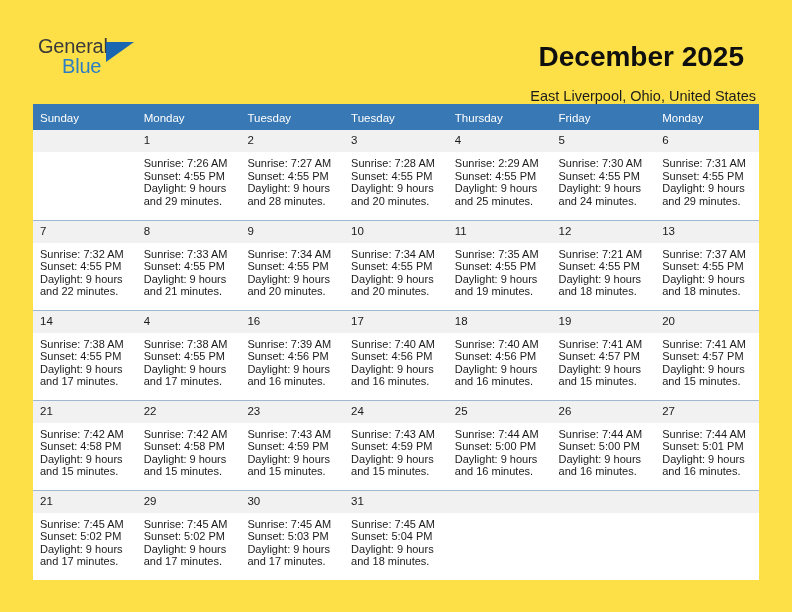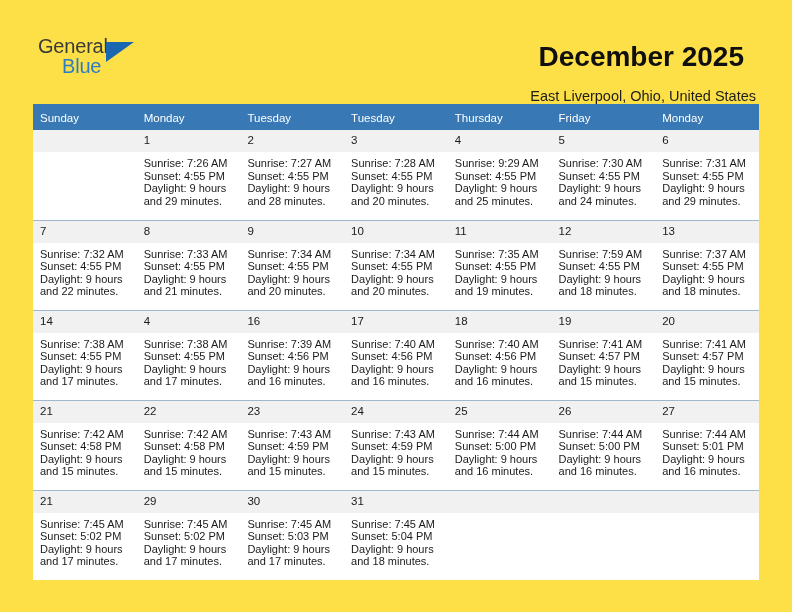--- a/index.html
+++ b/index.html
@@ -200,21 +200,21 @@
             <div class="details">
               <div>Sunrise: 7:28 AM</div>
               <div>Sunset: 4:55 PM</div>
               <div>Daylight: 9 hours</div>
               <div>and 20 minutes.</div>
             </div>
           </td>
           <td>
             <div class="daynum">4</div>
             <div class="details">
-              <div>Sunrise: 9:29 AM</div>
+              <div>Sunrise: 2:29 AM</div>
               <div>Sunset: 4:55 PM</div>
               <div>Daylight: 9 hours</div>
               <div>and 25 minutes.</div>
             </div>
           </td>
           <td>
             <div class="daynum">5</div>
             <div class="details">
               <div>Sunrise: 7:30 AM</div>
               <div>Sunset: 4:55 PM</div>
@@ -274,21 +274,21 @@
             <div class="details">
               <div>Sunrise: 7:35 AM</div>
               <div>Sunset: 4:55 PM</div>
               <div>Daylight: 9 hours</div>
               <div>and 19 minutes.</div>
             </div>
           </td>
           <td>
             <div class="daynum">12</div>
             <div class="details">
-              <div>Sunrise: 7:59 AM</div>
+              <div>Sunrise: 7:21 AM</div>
               <div>Sunset: 4:55 PM</div>
               <div>Daylight: 9 hours</div>
               <div>and 18 minutes.</div>
             </div>
           </td>
           <td>
             <div class="daynum">13</div>
             <div class="details">
               <div>Sunrise: 7:37 AM</div>
               <div>Sunset: 4:55 PM</div>

